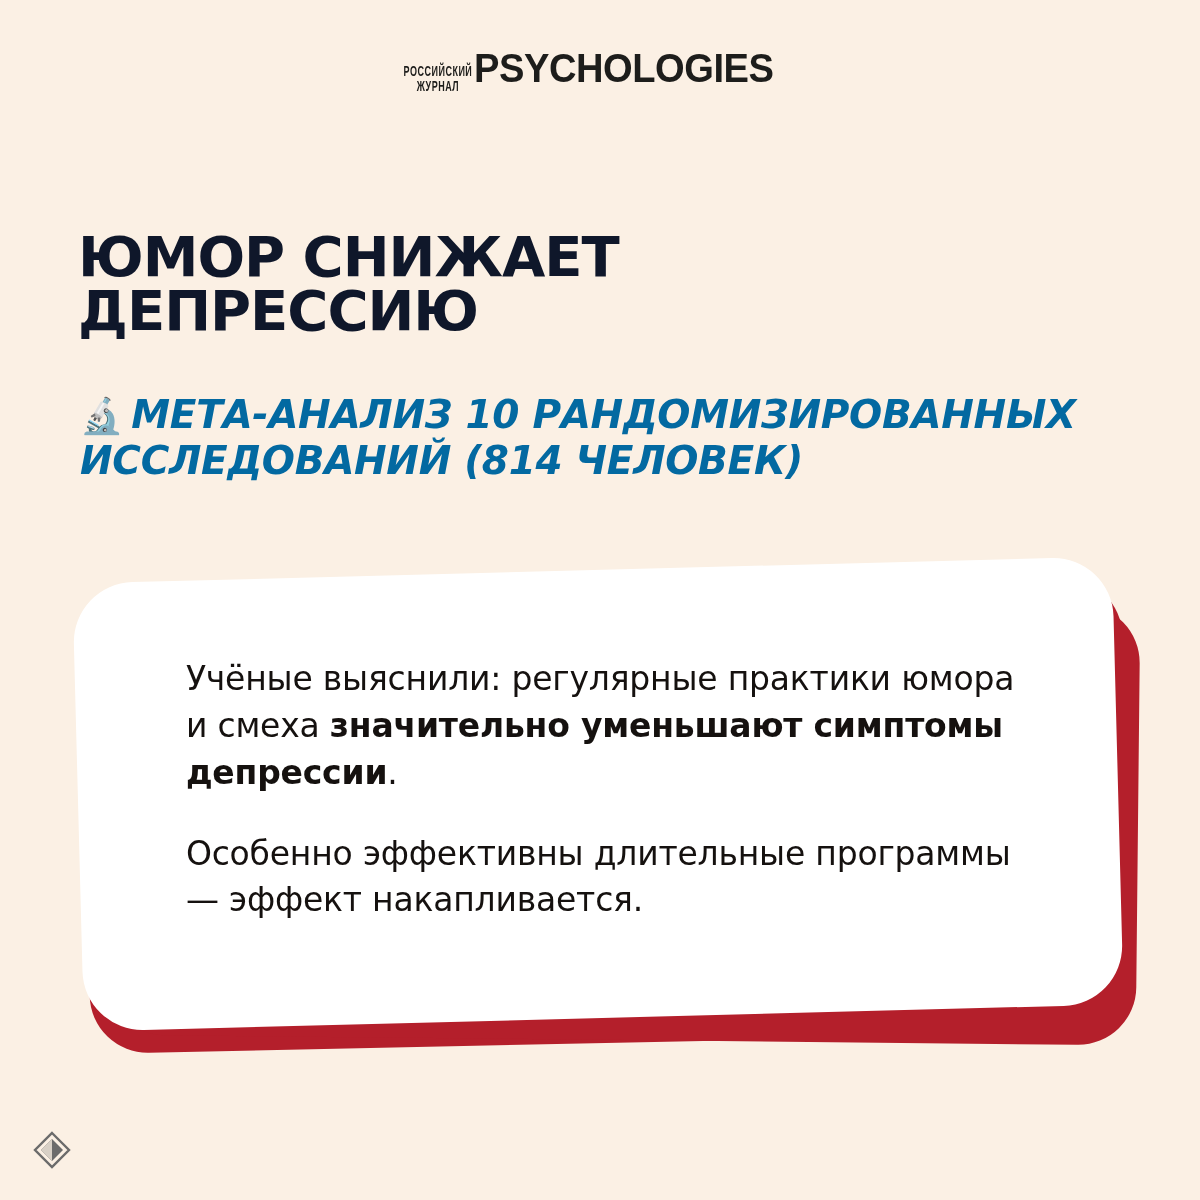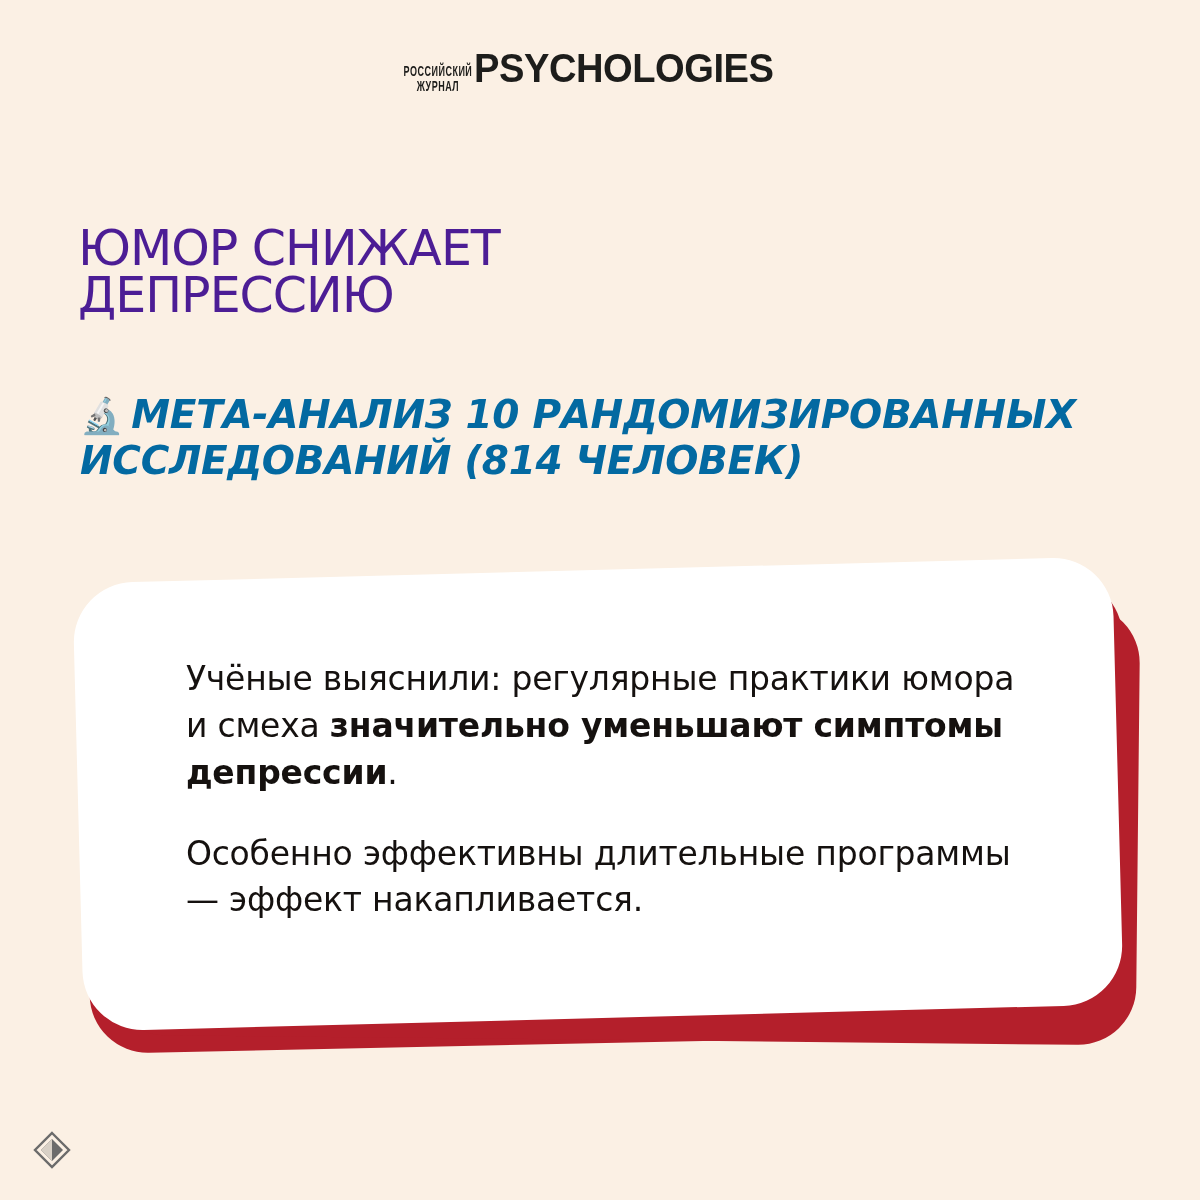--- a/index.html
+++ b/index.html
@@ -48,24 +48,24 @@
     transform: scaleX(0.93);
     transform-origin: left center;
   }
 
   
   .headline {
     position: absolute;
     top: 192px;
     left: 78px;
     width: 1060px;
-    color: #4c1d95;
+    color: #0f172a;
     font-family: "DejaVu Sans", sans-serif;
-    font-weight: normal;
-    font-size: 49px;
+    font-weight: bold;
+    font-size: 56px;
     line-height: 0.97;
     letter-spacing: -1px;
     text-transform: uppercase;
   }
   .headline .line2 { display: block; }
 
   
   .subhead {
     position: absolute;
     top: 392px;

